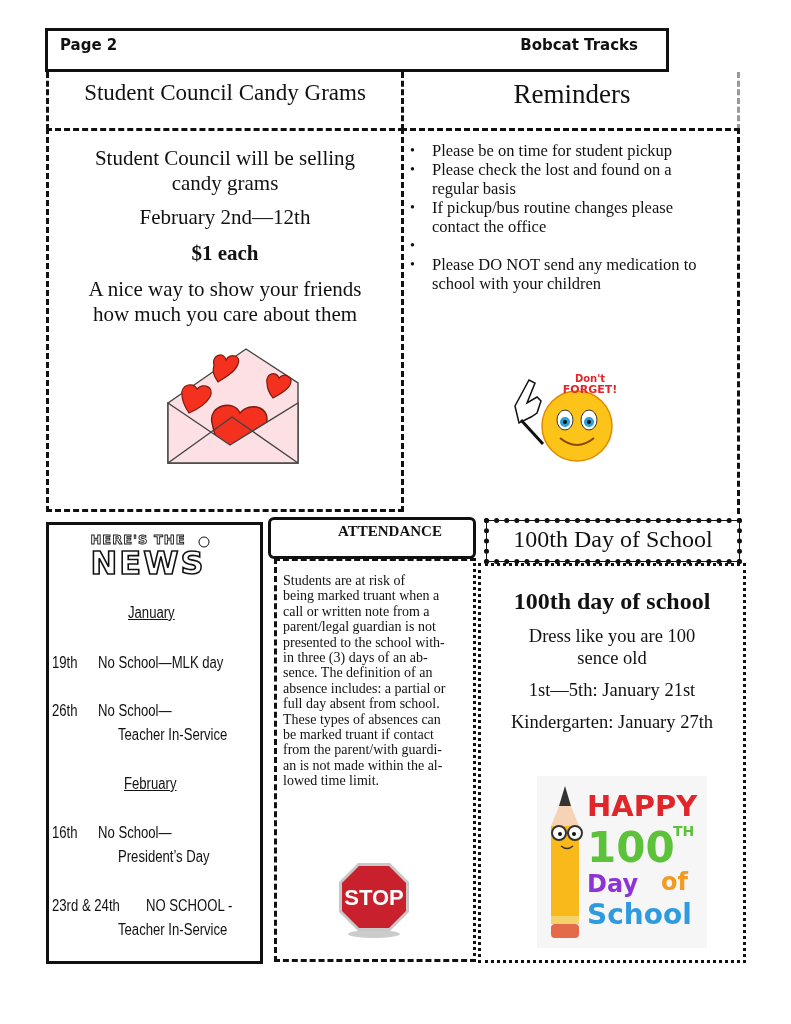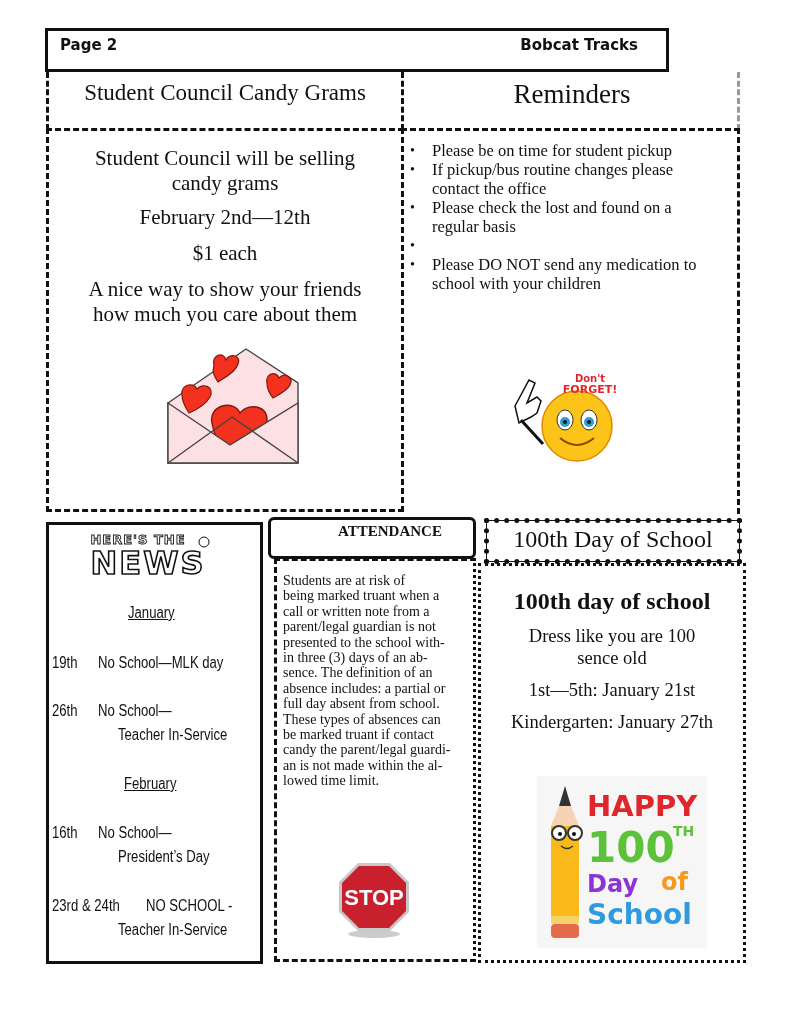--- a/index.html
+++ b/index.html
@@ -54,21 +54,21 @@
   <span class="pg">Page 2</span>
   <span class="nm">Bobcat Tracks</span>
 </div>
 
 <div id="candy-title-box" class="abs"></div>
 <div id="candy-title" class="abs">Student Council Candy Grams</div>
 <div id="candy-box" class="abs"></div>
 <div class="candy-text" style="top:146px;">Student Council will be selling</div>
 <div class="candy-text" style="top:171px;">candy grams</div>
 <div class="candy-text" style="top:205px;">February 2nd—12th</div>
-<div class="candy-text" style="top:241px; font-weight:normal;">$1 each</div>
+<div class="candy-text" style="top:241px; font-weight:bold;">$1 each</div>
 <div class="candy-text" style="top:277px;">A nice way to show your friends</div>
 <div class="candy-text" style="top:302px;">how much you care about them</div>
 
 <svg class="art" style="left:160px; top:345px;" width="145" height="150" viewBox="0 0 145 150">
 
   <polygon points="8,58 86,4 138,38 138,118 8,118" fill="#fde0e4" stroke="#444" stroke-width="1.4"></polygon>
 
   <path d="M54,20 c-3,-10 10,-14 12,-5 c4,-8 16,-4 12,4 c-2,8 -14,14 -20,18 c-4,-6 -6,-10 -4,-17z" fill="#f4301e" stroke="#7a1a10" stroke-width="1.2"></path>
   <path d="M107,38 c-2,-9 9,-13 12,-5 c5,-6 15,-1 11,7 c-3,6 -12,10 -17,13 c-4,-5 -6,-10 -6,-15z" fill="#f4301e" stroke="#7a1a10" stroke-width="1.2"></path>
   <path d="M22,50 c-2,-10 11,-14 15,-6 c6,-7 18,-2 13,8 c-4,7 -14,13 -21,16 c-4,-6 -7,-12 -7,-18z" fill="#f4301e" stroke="#7a1a10" stroke-width="1.2"></path>
@@ -76,22 +76,22 @@
 
   <polygon points="8,58 70,100 138,58 138,118 8,118" fill="#fde0e4" stroke="#444" stroke-width="1.4"></polygon>
   <polyline points="8,118 72,72 138,118" fill="none" stroke="#444" stroke-width="1.4"></polyline>
 </svg>
 
 <div id="rem-title-box" class="abs"></div>
 <div id="rem-title" class="abs">Reminders</div>
 <div id="rem-box" class="abs"></div>
 <ul id="rem-list" class="abs">
   <li><span>Please be on time for student pickup</span></li>
+  <li><span>Please check the lost and found on a</span><br><span>regular basis</span></li>
   <li><span>If pickup/bus routine changes please</span><br><span>contact the office</span></li>
-  <li><span>Please check the lost and found on a</span><br><span>regular basis</span></li>
   <li><br></li>
   <li><span>Please DO NOT send any  medication to</span><br><span>school with your children</span></li>
 </ul>
 
 <svg class="art" style="left:505px; top:368px;" width="115" height="96" viewBox="0 0 115 96">
   <circle cx="72" cy="58" r="35" fill="#fcc419" stroke="#e08a00" stroke-width="1.5"></circle>
   <ellipse cx="60" cy="52" rx="8" ry="10" fill="#fff" stroke="#333"></ellipse>
   <ellipse cx="84" cy="52" rx="8" ry="10" fill="#fff" stroke="#333"></ellipse>
   <circle cx="60" cy="54" r="5" fill="#2a9fd6"></circle>
     <circle cx="84" cy="54" r="5" fill="#2a9fd6"></circle>
@@ -134,21 +134,21 @@
   <div>being marked truant when a</div>
   <div>call or written note from a</div>
   <div>parent/legal guardian is not</div>
   <div>presented to the school with-</div>
   <div>in three (3) days of an ab-</div>
   <div>sence. The definition of an</div>
   <div>absence includes: a partial or</div>
   <div>full day absent from school.</div>
   <div>These types of absences can</div>
   <div>be marked truant if contact</div>
-  <div>candy the parent/legal guardi-</div>
+  <div>from the parent/with guardi-</div>
   <div>an is not made within the al-</div>
   <div>lowed time limit.</div>
 </div>
 
 <svg class="art" style="left:336px; top:860px;" width="76" height="80" viewBox="0 0 76 80">
   <ellipse cx="38" cy="74" rx="26" ry="4" fill="#ccc"></ellipse>
   <polygon points="22,3 54,3 73,22 73,52 54,71 22,71 3,52 3,22" fill="#c8c8c8"></polygon>
   <polygon points="23,6 53,6 70,23 70,51 53,68 23,68 6,51 6,23" fill="#c8202c"></polygon>
   <text x="38" y="45" text-anchor="middle" font-family="Liberation Sans, sans-serif" font-weight="bold" font-size="22" fill="#fff">STOP</text>
 </svg>

